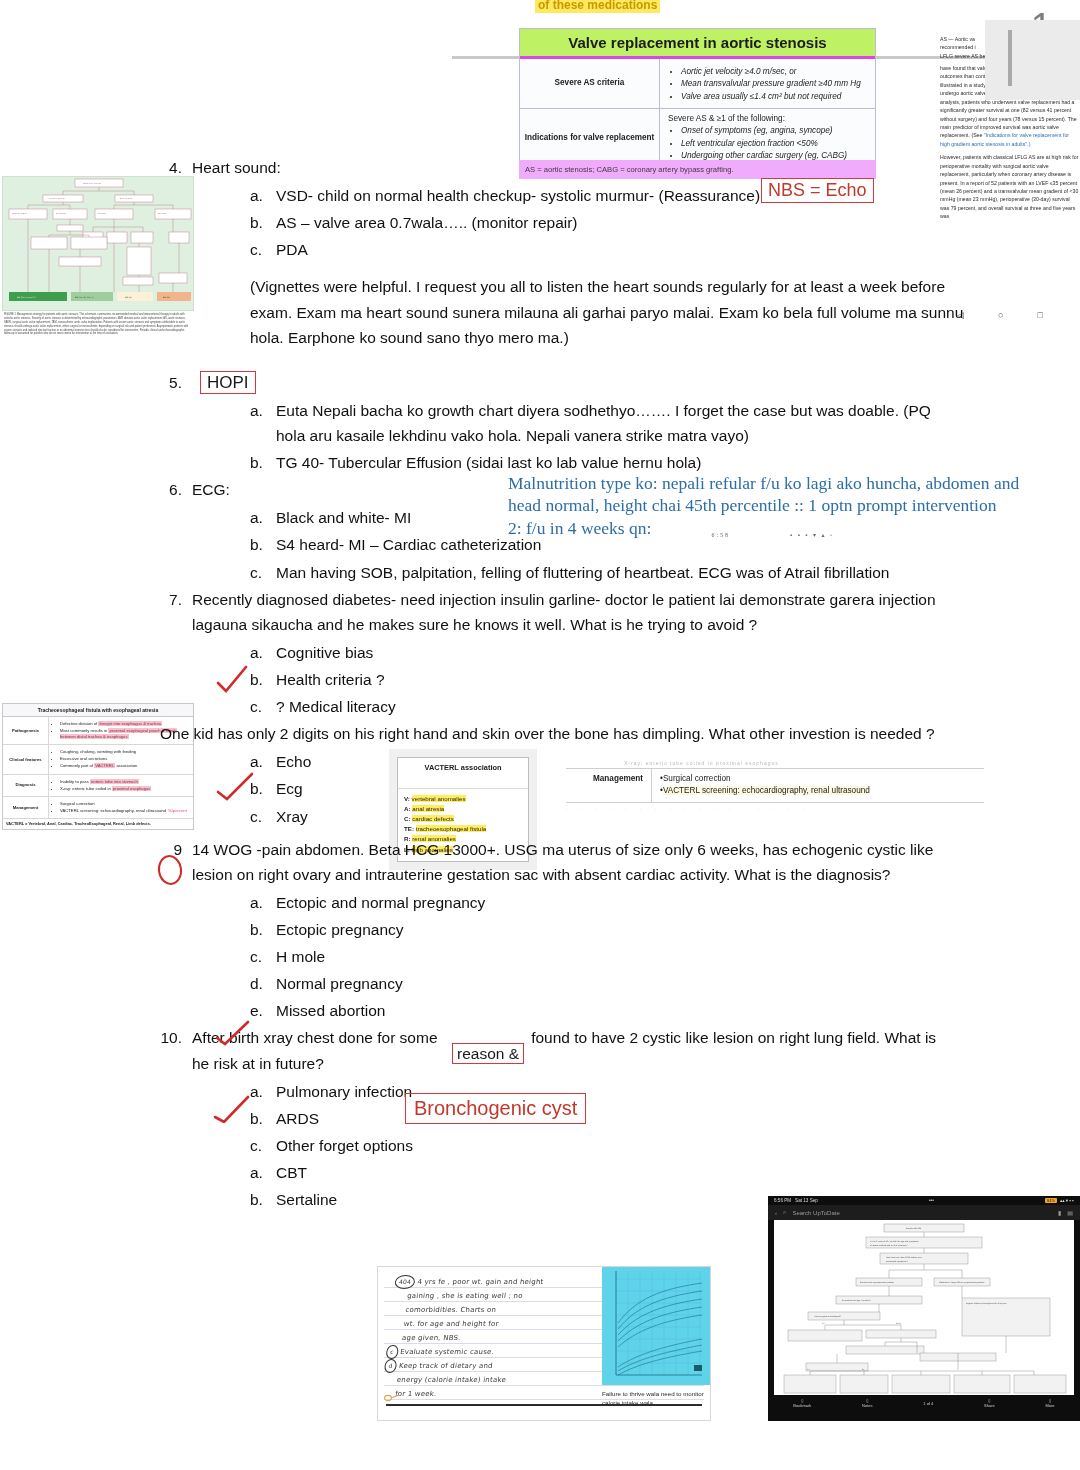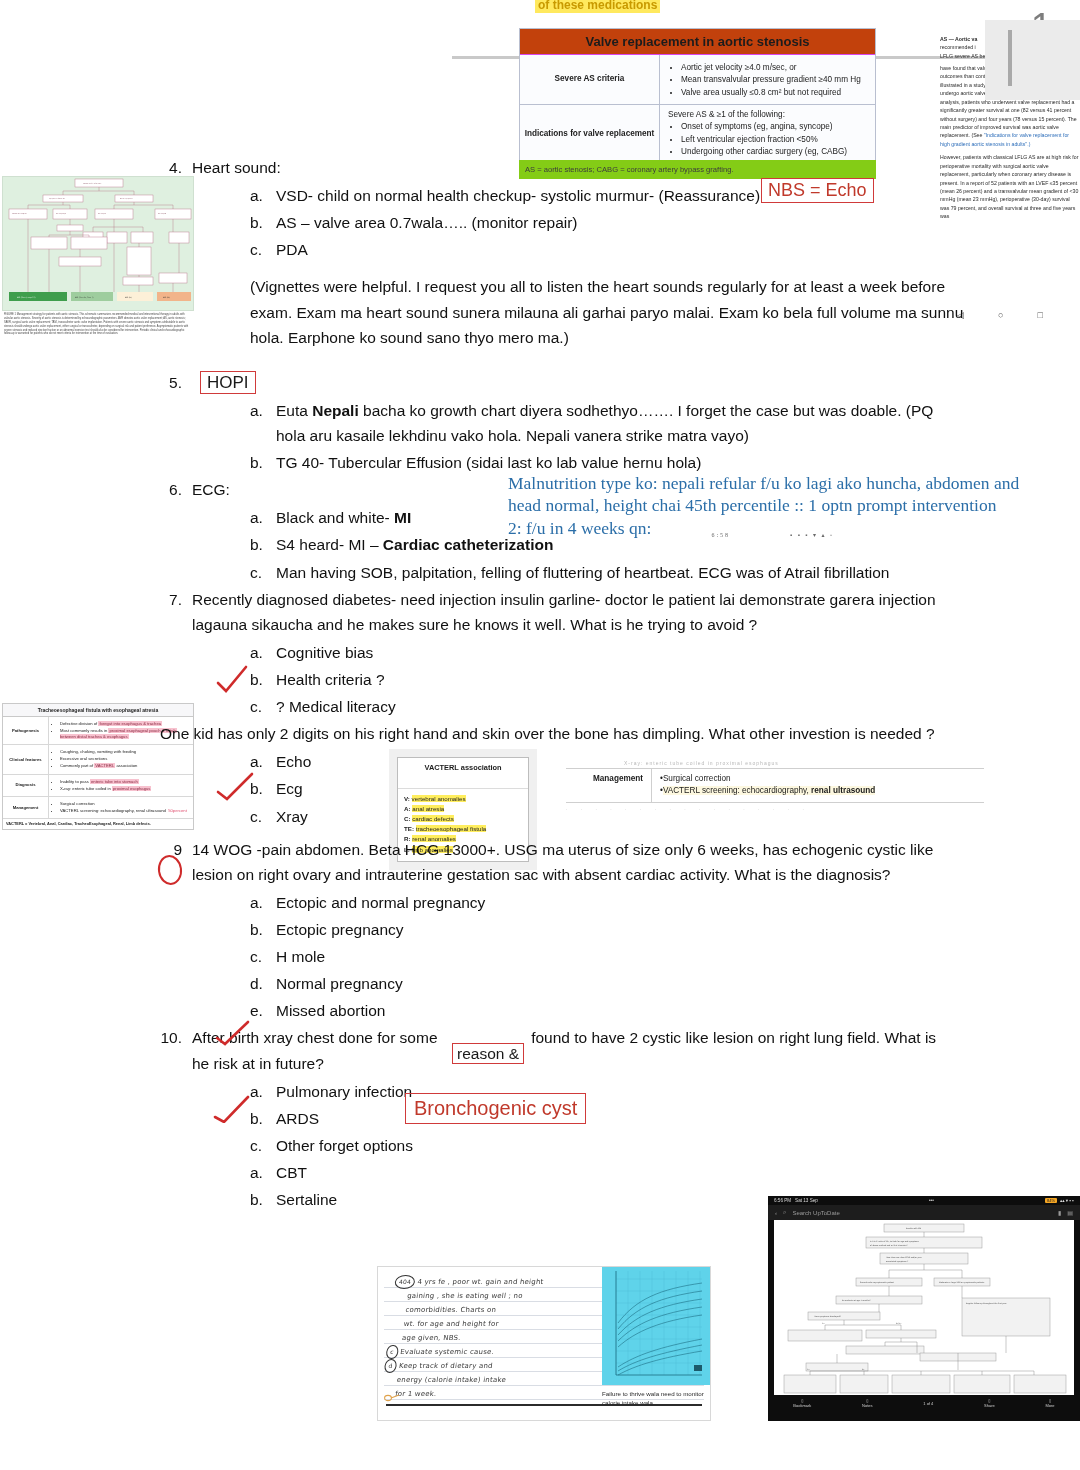--- a/index.html
+++ b/index.html
@@ -17,52 +17,52 @@
   
   .q-list { position:absolute; left:160px; top:0; width:790px; }
   .qrow { display:flex; align-items:flex-start; margin:0 0 3px 0; }
   .qnum { width:32px; flex:0 0 32px; text-align:right; padding-right:10px;
           font-size:15.5px; line-height:1.62; }
   .qtext { flex:1; font-size:15.5px; line-height:1.62; }
   .sub { margin-left:90px; }
   .subrow { display:flex; align-items:flex-start; margin:0 0 2px 0; }
   .subnum { width:26px; flex:0 0 26px; font-size:15.5px; line-height:1.62; }
   .subtext { flex:1; font-size:15.5px; line-height:1.62; }
-  b { font-weight:bold;margin-top:46px; }
+  b { font-weight:normal;margin-top:46px; }
 
   .redbox { display:inline-block; border:1.5px solid #d03a3a; padding:0 6px;
             color:#c0392b; font-size:18px; line-height:1.25; vertical-align:-2px; }
   .redbox.blackt { color:#1a1a1a; }
 
   .note { margin-top:14px; }
 
   
   .pagenum { position:absolute; right:28px; top:6px; font-size:38px;
              color:#7d7d7d; font-weight:300; font-family:"Liberation Sans",sans-serif; }
   .topbar { position:absolute; left:452px; top:56px; width:560px; height:3px;
             background:#c9c9c9; }
   .tophl { position:absolute; left:535px; top:-3px; font-size:12px; font-weight:bold;
            color:#c99a00; background:#ffe95e; padding:1px 3px; }
 
   
   .ao-table { position:absolute; left:519px; top:28px; width:357px;
               border:1px solid #b9bfd0; background:#fbfcfe; font-size:8.2px;
               color:#1c1c1c; }
-  .ao-title { text-align:center; font-weight:bold; font-size:13px; padding:5px 0;
-              border-bottom:1px solid #d946ef; background:#c2410c; }
+  .ao-title { text-align:center; font-weight:bold; font-size:15px; padding:5px 0;
+              border-bottom:3px solid #d946ef; background:#bef264; }
   .ao-row { display:flex; border-bottom:1px solid #b9bfd0; }
   .ao-row:last-child { border-bottom:none; }
   .ao-l { width:140px; flex:0 0 140px; border-right:1px solid #b9bfd0;
           display:flex; align-items:center; justify-content:center;
           font-weight:bold; text-align:center; padding:6px 4px; line-height:1.3; }
   .ao-r { flex:1; padding:5px 8px; }
   .ao-r ul { margin:0; padding-left:13px; }
-  .ao-r li { margin:1.5px 0; line-height:1.35; }
+  .ao-r li { margin:1.5px 0; line-height:1.35;font-style:italic; }
   .ao-lead { margin:0 0 2px 0; }
-  .ao-foot { padding:5px 6px; background:#84cc16; font-size:7.6px; color:#3c3c3c; }
+  .ao-foot { padding:5px 6px; background:#f0abfc; font-size:7.6px; color:#3c3c3c; }
 
   
   .utd { position:absolute; left:940px; top:26px; width:140px;
          font-size:5.2px; line-height:1.62; color:#2b2b2b; }
   .utd .hd { font-weight:bold; text-align:center; font-size:5.4px; }
   .utd p { margin:0 0 5px 0; }
   .utd .lnk { color:#2f6fba; }
   .utd-overlay { position:absolute; left:985px; top:20px; width:95px; height:80px;
                  background:#ebebeb; }
   .utd-scroll { position:absolute; left:1008px; top:30px; width:4px; height:56px;
@@ -179,21 +179,21 @@
 
   <div class="ao-table">
     <div class="ao-title">Valve replacement in aortic stenosis</div>
 
     <div class="ao-row">
       <div class="ao-l">Severe AS criteria</div>
       <div class="ao-r">
         <ul>
           <li><span>Aortic jet velocity ≥4.0 m/sec, or</span></li>
           <li><span>Mean transvalvular pressure gradient ≥40 mm Hg</span></li>
-          <li><span>Valve area usually ≤0.8 cm² but not required</span></li>
+          <li><span>Valve area usually ≤1.4 cm² but not required</span></li>
         </ul>
       </div>
     </div>
 
     <div class="ao-row">
       <div class="ao-l">Indications for valve replacement</div>
       <div class="ao-r">
         <p class="ao-lead">Severe AS &amp; ≥1 of the following:</p>
         <ul>
           <li><span>Onset of symptoms (eg, angina, syncope)</span></li>

